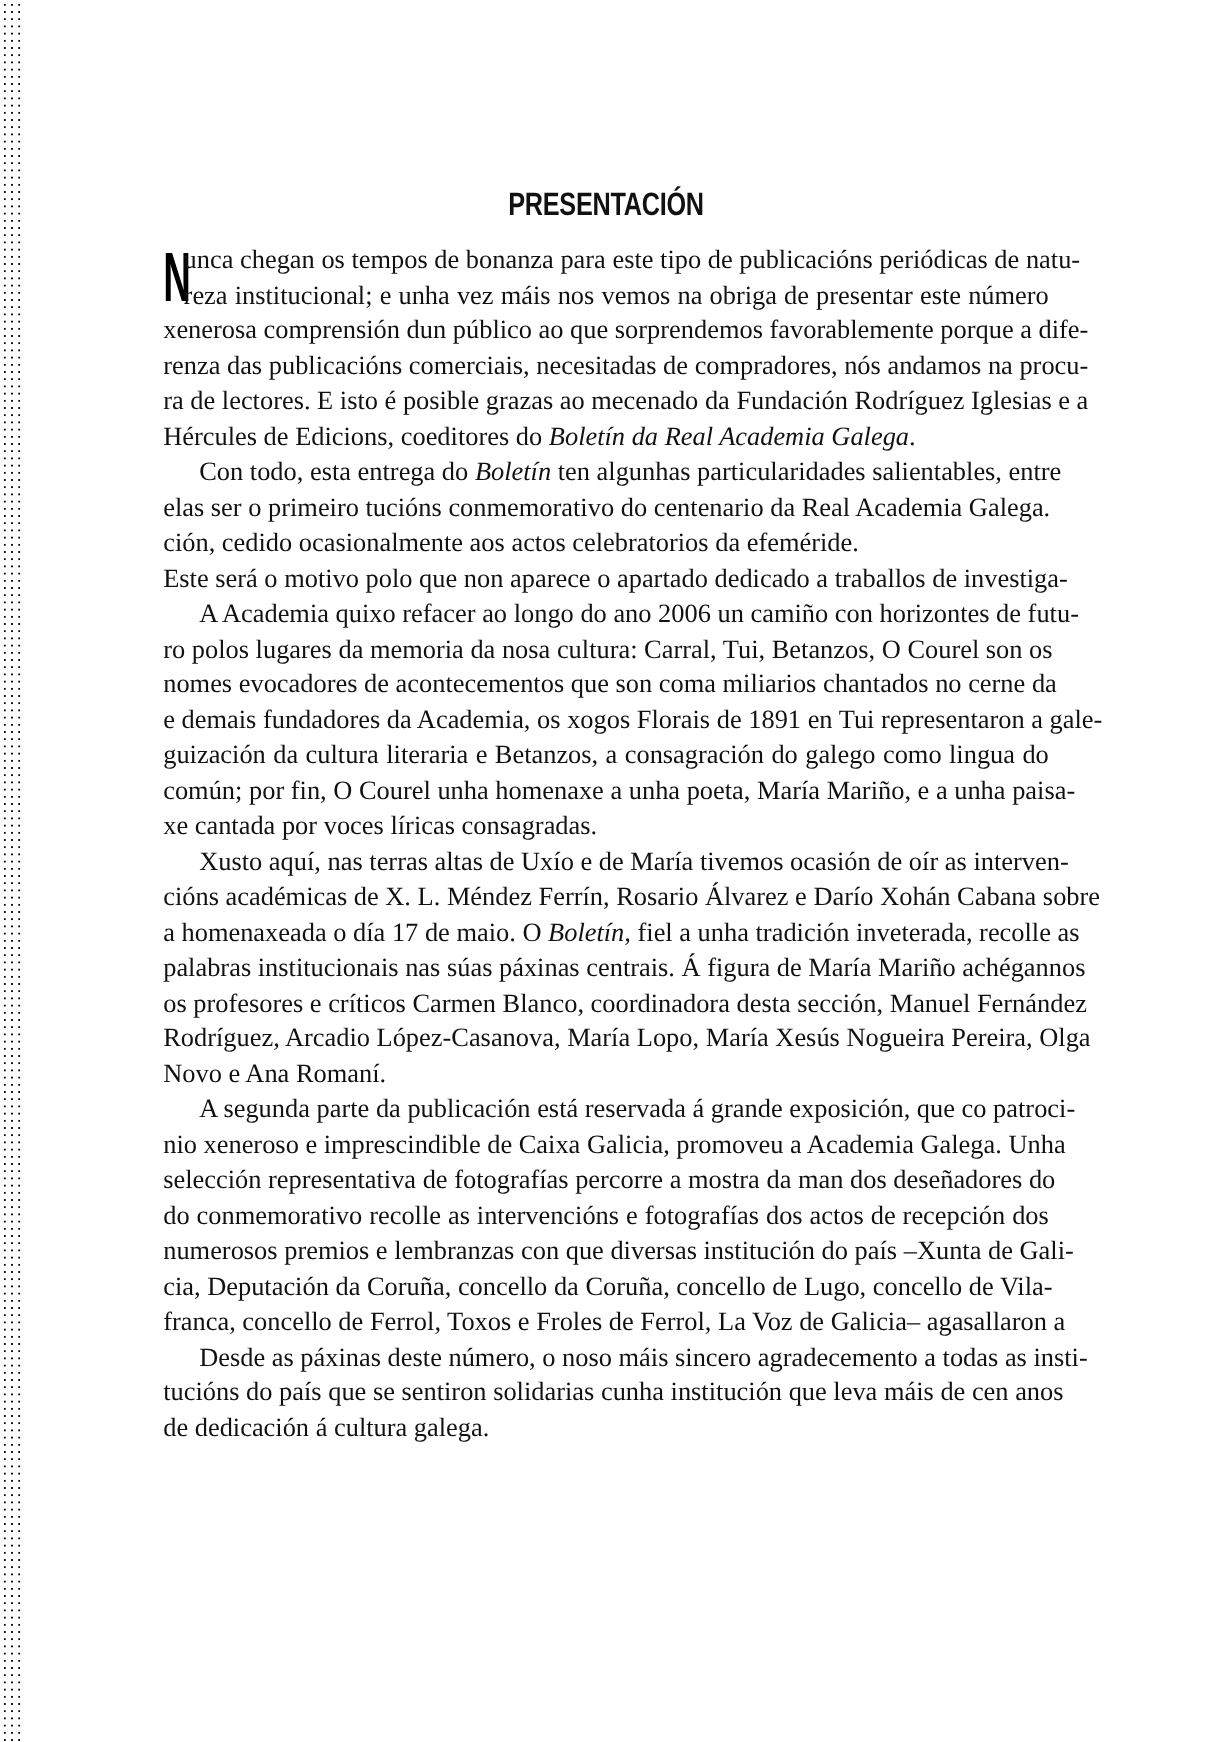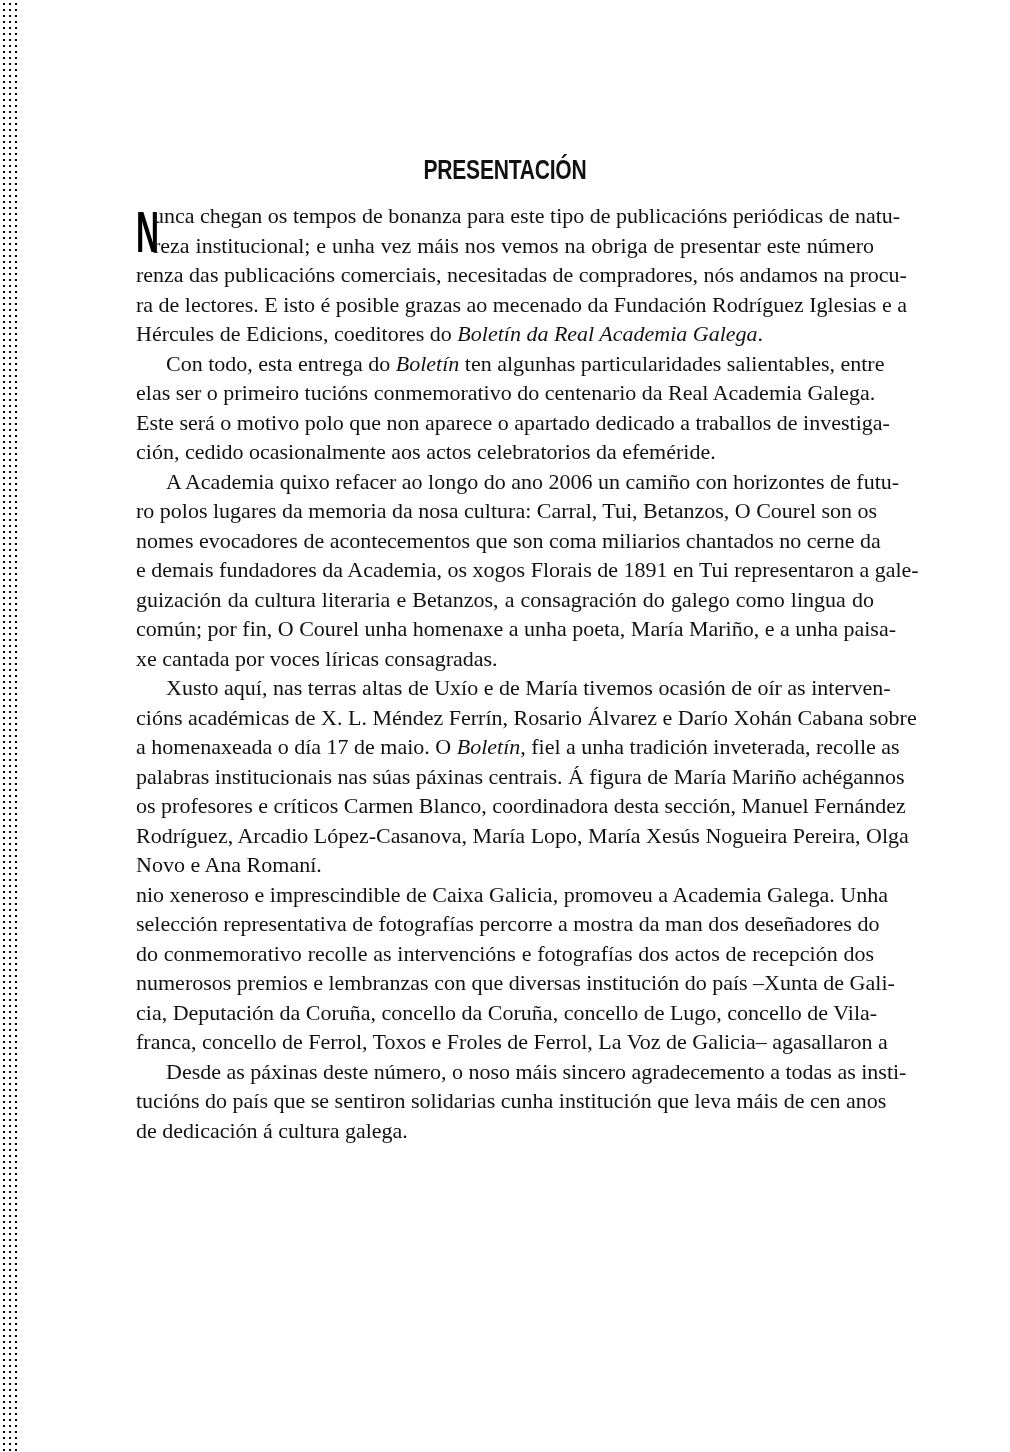--- a/index.html
+++ b/index.html
@@ -47,41 +47,43 @@
 
 <div class="dot-strip"></div>
 
 <h1 class="page-title">PRESENTACIÓN</h1>
 
 <div class="dropcap">N</div>
 
 <div class="body-text" id="body-text">
     <span class="line dropline"><span>unca chegan os tempos de bonanza para este tipo de publicacións periódicas de natu-</span></span>
     <span class="line dropline"><span>reza institucional; e unha vez máis nos vemos na obriga de presentar este número</span></span>
+    <span class="line"><span>xenerosa comprensión dun público ao que sorprendemos favorablemente porque a dife-</span></span>
     <span class="line"><span>renza das publicacións comerciais, necesitadas de compradores, nós andamos na procu-</span></span>
     <span class="line"><span>ra de lectores. E isto é posible grazas ao mecenado da Fundación Rodríguez Iglesias e a</span></span>
     <span class="line last"><span>Hércules de Edicions, coeditores do </span><i>Boletín da Real Academia Galega</i><span>.</span></span>
     <span class="line indent"><span>Con todo, esta entrega do </span><i>Boletín</i><span> ten algunhas particularidades salientables, entre</span></span>
     <span class="line"><span>elas ser o primeiro tucións conmemorativo do centenario da Real Academia Galega.</span></span>
+    <span class="line last"><span>ción, cedido ocasionalmente aos actos celebratorios da efeméride.</span></span>
     <span class="line"><span>Este será o motivo polo que non aparece o apartado dedicado a traballos de investiga-</span></span>
-    <span class="line last"><span>ción, cedido ocasionalmente aos actos celebratorios da efeméride.</span></span>
     <span class="line indent"><span>A Academia quixo refacer ao longo do ano 2006 un camiño con horizontes de futu-</span></span>
     <span class="line"><span>ro polos lugares da memoria da nosa cultura: Carral, Tui, Betanzos, O Courel son os</span></span>
     <span class="line"><span>nomes evocadores de acontecementos que son coma miliarios chantados no cerne da</span></span>
     <span class="line"><span>e demais fundadores da Academia, os xogos Florais de 1891 en Tui representaron a gale-</span></span>
     <span class="line"><span>guización da cultura literaria e Betanzos, a consagración do galego como lingua do</span></span>
     <span class="line"><span>común; por fin, O Courel unha homenaxe a unha poeta, María Mariño, e a unha paisa-</span></span>
     <span class="line last"><span>xe cantada por voces líricas consagradas.</span></span>
     <span class="line indent"><span>Xusto aquí, nas terras altas de Uxío e de María tivemos ocasión de oír as interven-</span></span>
     <span class="line"><span>cións académicas de X. L. Méndez Ferrín, Rosario Álvarez e Darío Xohán Cabana sobre</span></span>
     <span class="line"><span>a homenaxeada o día 17 de maio. O </span><i>Boletín,</i><span> fiel a unha tradición inveterada, recolle as</span></span>
     <span class="line"><span>palabras institucionais nas súas páxinas centrais. Á figura de María Mariño achégannos</span></span>
     <span class="line"><span>os profesores e críticos Carmen Blanco, coordinadora desta sección, Manuel Fernández</span></span>
     <span class="line"><span>Rodríguez, Arcadio López-Casanova, María Lopo, María Xesús Nogueira Pereira, Olga</span></span>
     <span class="line last"><span>Novo e Ana Romaní.</span></span>
+    <span class="line indent"><span>A segunda parte da publicación está reservada á grande exposición, que co patroci-</span></span>
     <span class="line"><span>nio xeneroso e imprescindible de Caixa Galicia, promoveu a Academia Galega. Unha</span></span>
     <span class="line"><span>selección  representativa de fotografías percorre a mostra da man dos deseñadores do</span></span>
     <span class="line"><span>do conmemorativo recolle as intervencións e fotografías dos actos de recepción dos</span></span>
     <span class="line"><span>numerosos premios e lembranzas con que diversas institución do país –Xunta de Gali-</span></span>
     <span class="line"><span>cia, Deputación da Coruña, concello da Coruña, concello de Lugo, concello de Vila-</span></span>
     <span class="line"><span>franca, concello de Ferrol, Toxos e Froles de Ferrol, La Voz de Galicia– agasallaron a</span></span>
     <span class="line indent"><span>Desde as páxinas deste número, o noso máis sincero agradecemento a todas as insti-</span></span>
     <span class="line"><span>tucións do país que se sentiron solidarias cunha institución que leva máis de cen anos</span></span>
     <span class="line last"><span>de dedicación á cultura galega.</span></span>
   </div>

